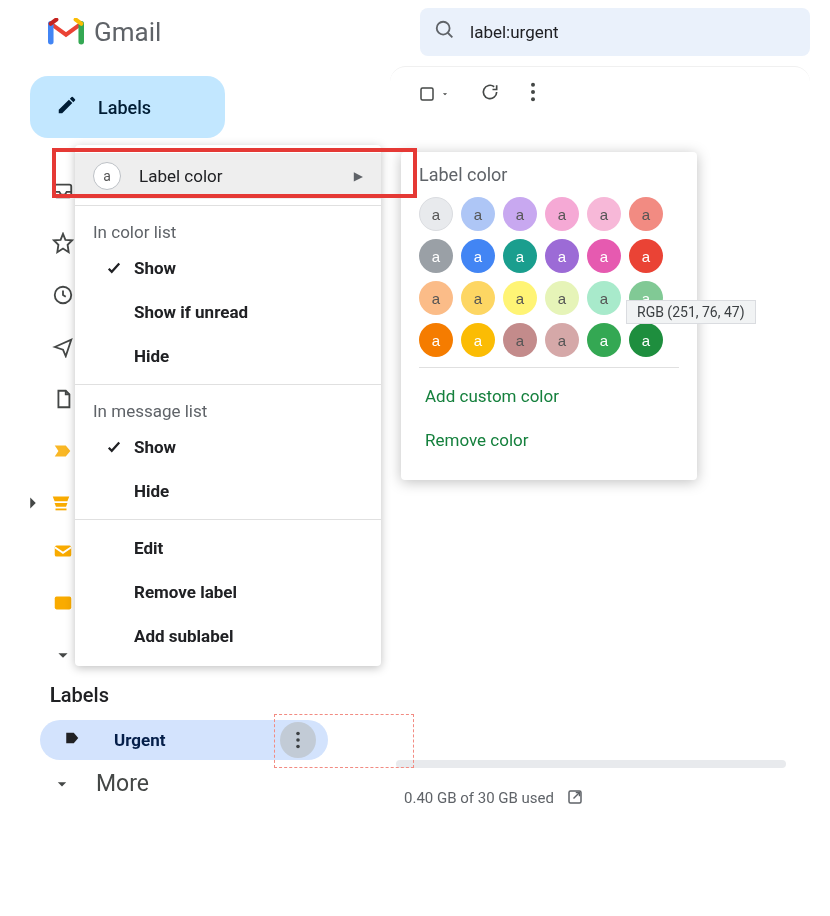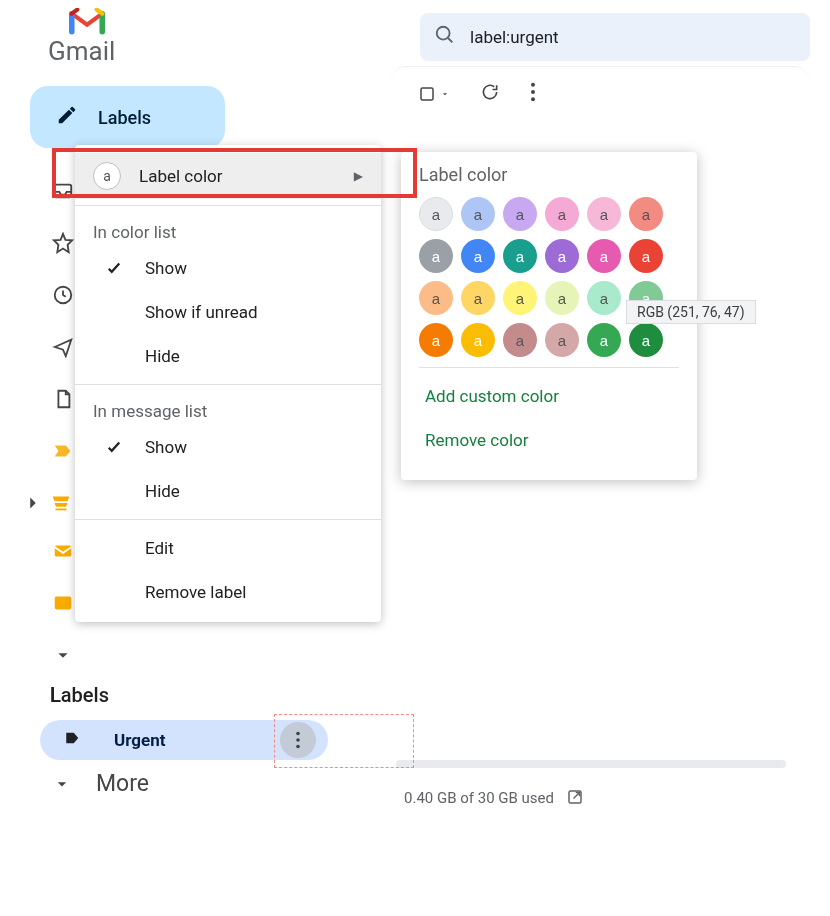--- a/index.html
+++ b/index.html
@@ -1,19 +1,19 @@
 <!DOCTYPE html>
 <html><head>
 <meta charset="utf-8">
 <style>
   * { box-sizing: border-box; margin: 0; padding: 0; font-family: 'Google Sans', Roboto, Arial, sans-serif; }
   body { width: 830px; height: 916px; background: #fff; overflow: hidden; color: #202124; position: relative; }
   
   .header { display: flex; align-items: center; padding: 8px 0 20px 48px; }
-  .logo-wrap { display: flex; align-items: flex-end; flex-direction: column; }
+  .logo-wrap { display: flex; align-items: center; }
   .logo-svg { width: 36px; height: 28px; margin-right: 10px; }
   .logo-text { font-size: 26px; color: #5f6368; }
   .search-bar { margin-left: auto; display: flex; align-items: center; background: #eaf1fb; border-radius: 8px; padding: 10px 14px; width: 390px; height: 48px; margin-right: 20px; }
   .search-bar .icon { color: #5f6368; }
   .search-text { margin-left: 14px; font-size: 17px; color: #202124; }
   
   .compose-btn { display: flex; align-items: center; background: #c2e7ff; border-radius: 18px; padding: 18px 26px; margin-left: 30px; width: 195px; }
   .compose-btn .icon svg { width: 22px; height: 22px; }
   .compose-label { margin-left: 20px; font-size: 18px; font-weight: 500; color: #001d35; }
   
@@ -39,21 +39,21 @@
   .ctx-menu { position:absolute; left:75px; top: 145px; width: 306px; background:#fff; border-radius:4px; box-shadow: 0 2px 10px rgba(0,0,0,.25); padding: 8px 0; z-index:5; }
   .ctx-row { display:flex; align-items:center; height:46px; padding:0 18px; font-size:17px; color:#202124; position:relative; }
   .ctx-row.hover { background:#eeeeee; }
   .ctx-row .swatch { width:28px; height:28px; border-radius:50%; border:1px solid #bdc1c6; display:flex; align-items:center; justify-content:center; font-size:14px; color:#555; background:#fff;}
   .ctx-row .lbl { margin-left:18px; flex:1; }
   .ctx-row .caret { color:#5f6368; font-size:12px;}
   .ctx-sep { height:1px; background:#e0e0e0; margin:6px 0;}
   .ctx-group-title { padding: 10px 18px 4px; font-size:17px; color:#5f6368; }
   .ctx-sub { display:flex; align-items:center; height:44px; padding: 0 18px 0 28px; font-size:17px; color:#202124;}
   .ctx-sub .check-slot { width:22px; display:inline-flex; justify-content:center; }
-  .ctx-sub .lbl { margin-left:20px; flex:1;}
+  .ctx-sub .lbl { margin-left:9px; flex:1;font-weight:bold;}
   .red-box { position:absolute; left:52px; top:148px; width:365px; height:50px; border:4px solid #e53935; z-index:20; pointer-events:none; }
   .red-dash { position:absolute; left:274px; top:714px; width:140px; height:54px; border:1px dashed #f28b82; z-index:20; pointer-events:none; }
   
   .color-menu { position:absolute; left:401px; top:152px; width:296px; background:#fff; border-radius:4px; box-shadow:0 2px 14px rgba(0,0,0,.25); padding: 12px 18px 18px; z-index:6;}
   .color-menu .title { font-size:18px; color:#5f6368; margin-bottom:12px; }
   .color-grid { display:grid; grid-template-columns: repeat(6, 34px); grid-auto-rows:34px; gap:8px; margin-bottom:10px;}
   .color-swatch { width:34px; height:34px; border-radius:50%; display:flex; align-items:center; justify-content:center; font-size:15px; font-family:Arial,sans-serif; }
   .color-swatch.light { color:#555; }
   .color-swatch.dark  { color:#fff; }
   .color-swatch.bordered { border:1px solid #dadce0; }
@@ -226,20 +226,24 @@
     <span class="lbl">Hide</span>
   </div>
   <div class="ctx-sep"></div>
   <div class="ctx-sub">
     <span class="check-slot"></span>
     <span class="lbl">Edit</span>
   </div>
   <div class="ctx-sub">
     <span class="check-slot"></span>
     <span class="lbl">Remove label</span>
+  </div>
+  <div class="ctx-sub">
+    <span class="check-slot"></span>
+    <span class="lbl">Add sublabel</span>
   </div>
 </div>
 
 <div class="color-menu">
   <div class="title">Label color</div>
   <div class="color-grid" id="color-grid">
       <div class="color-swatch light bordered" style="background: rgb(232, 234, 237);">a</div>
       <div class="color-swatch light" style="background: rgb(174, 198, 246);">a</div>
       <div class="color-swatch light" style="background: rgb(200, 168, 240);">a</div>
       <div class="color-swatch light" style="background: rgb(245, 169, 213);">a</div>

